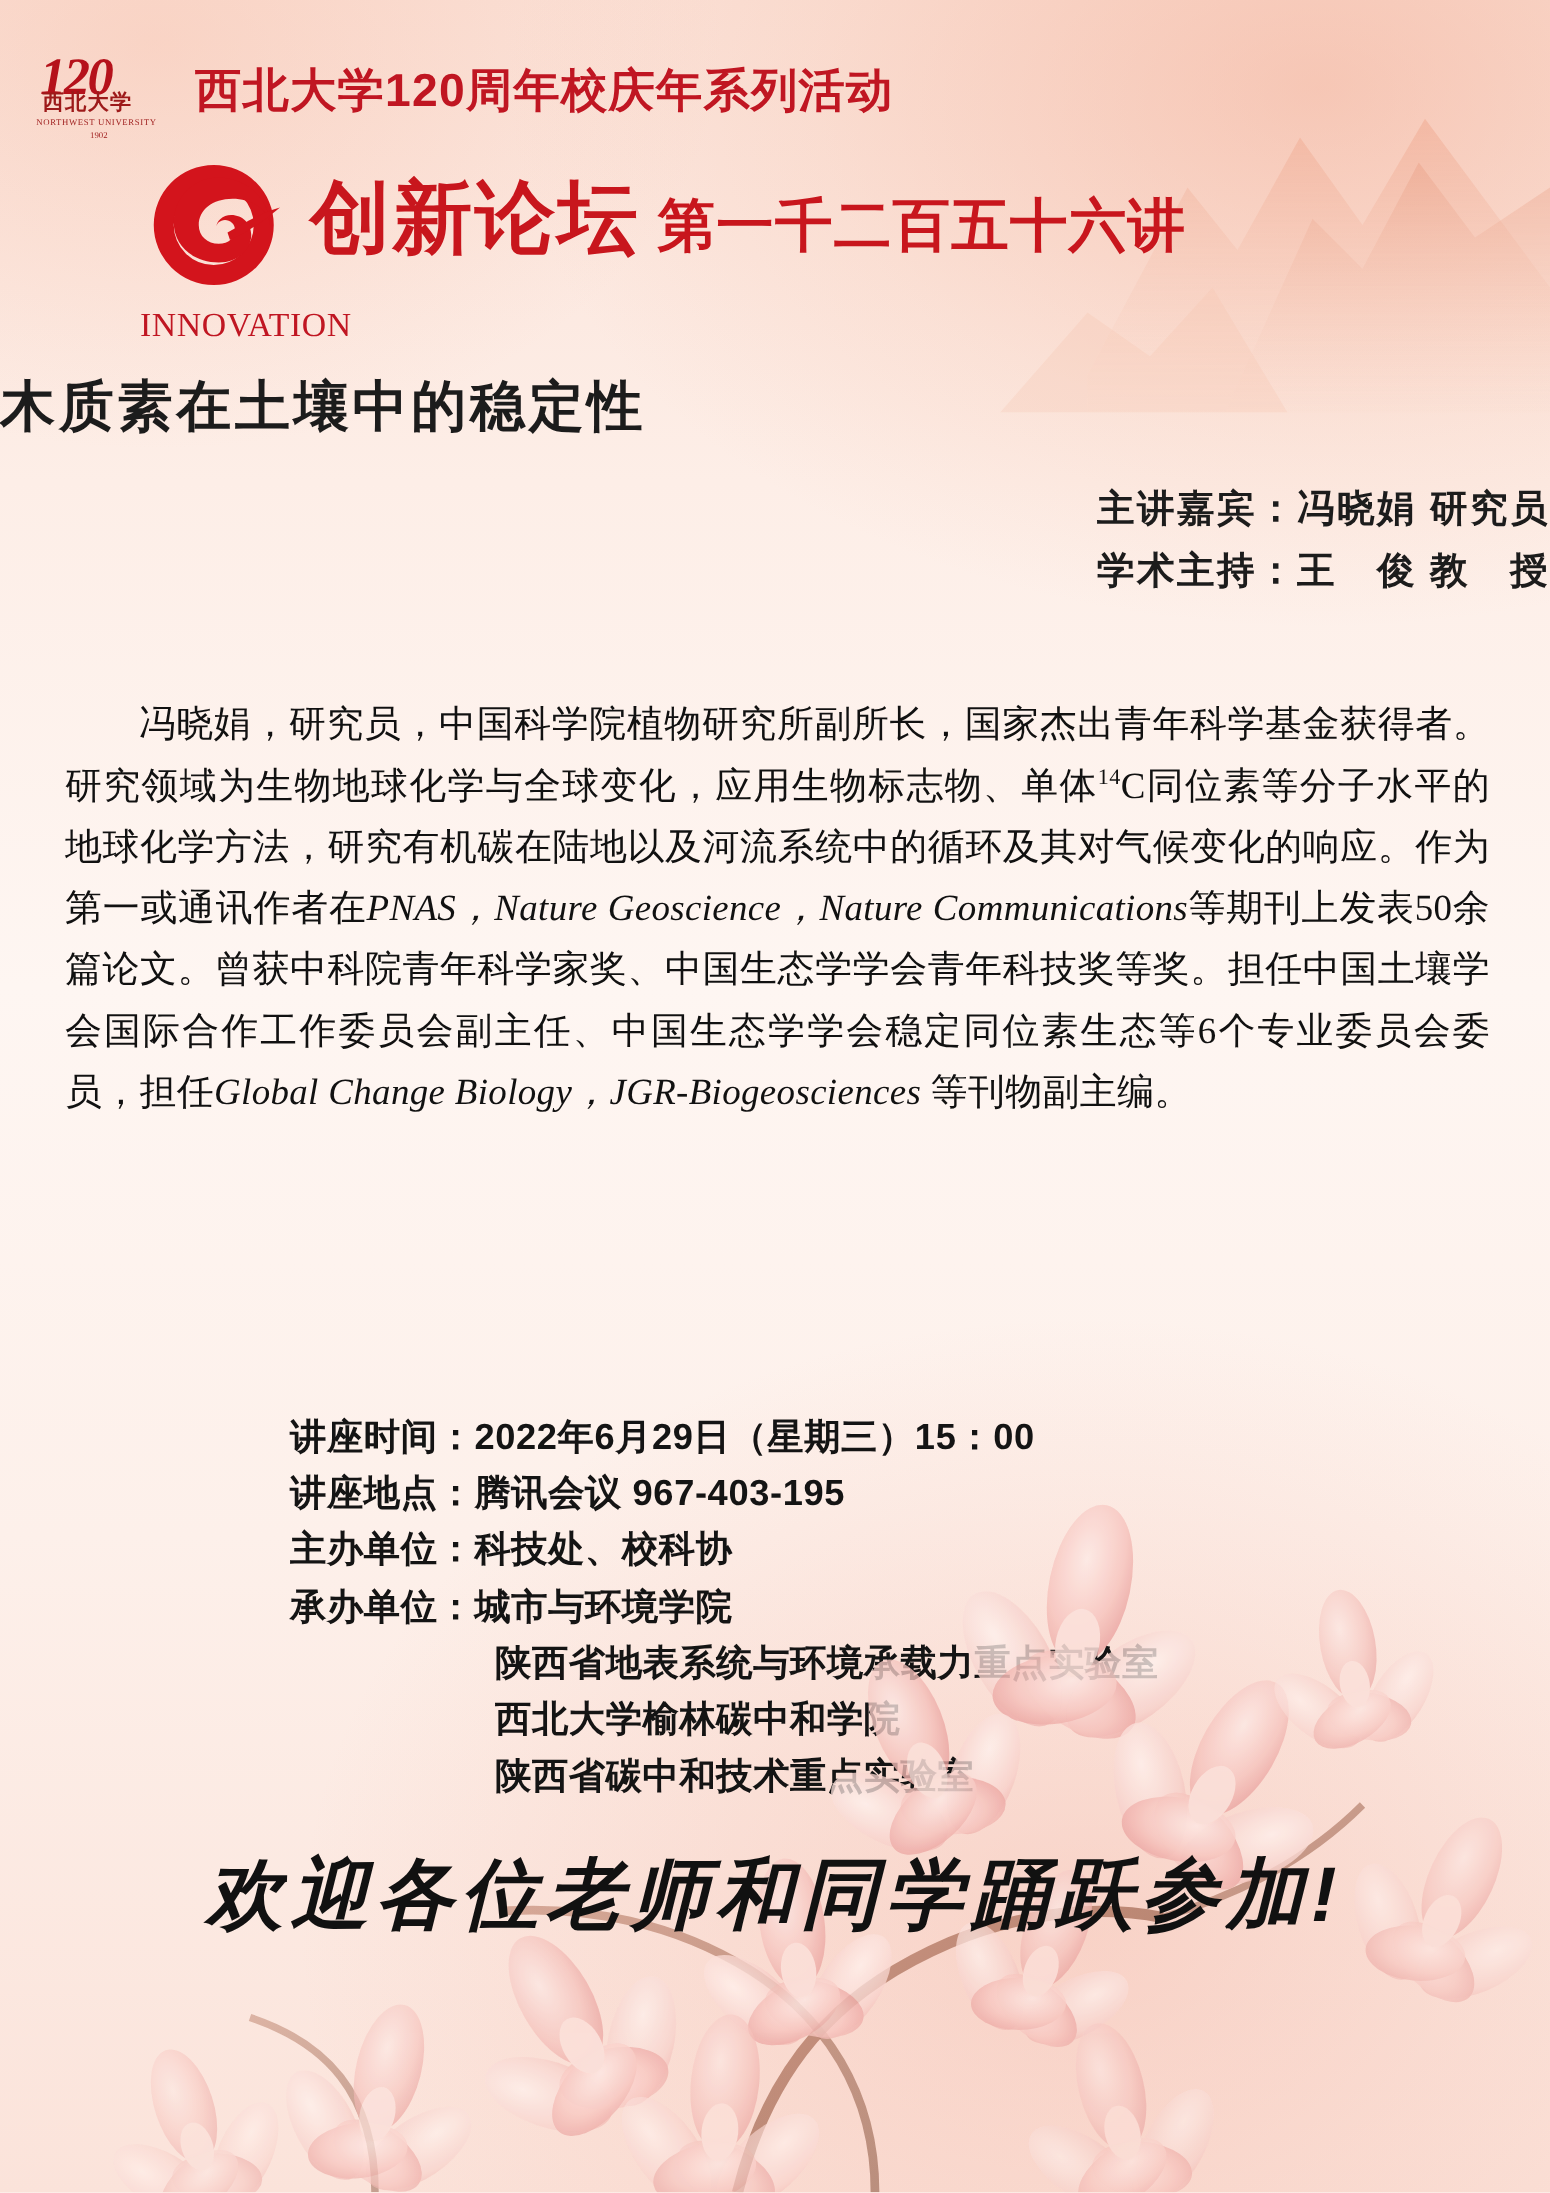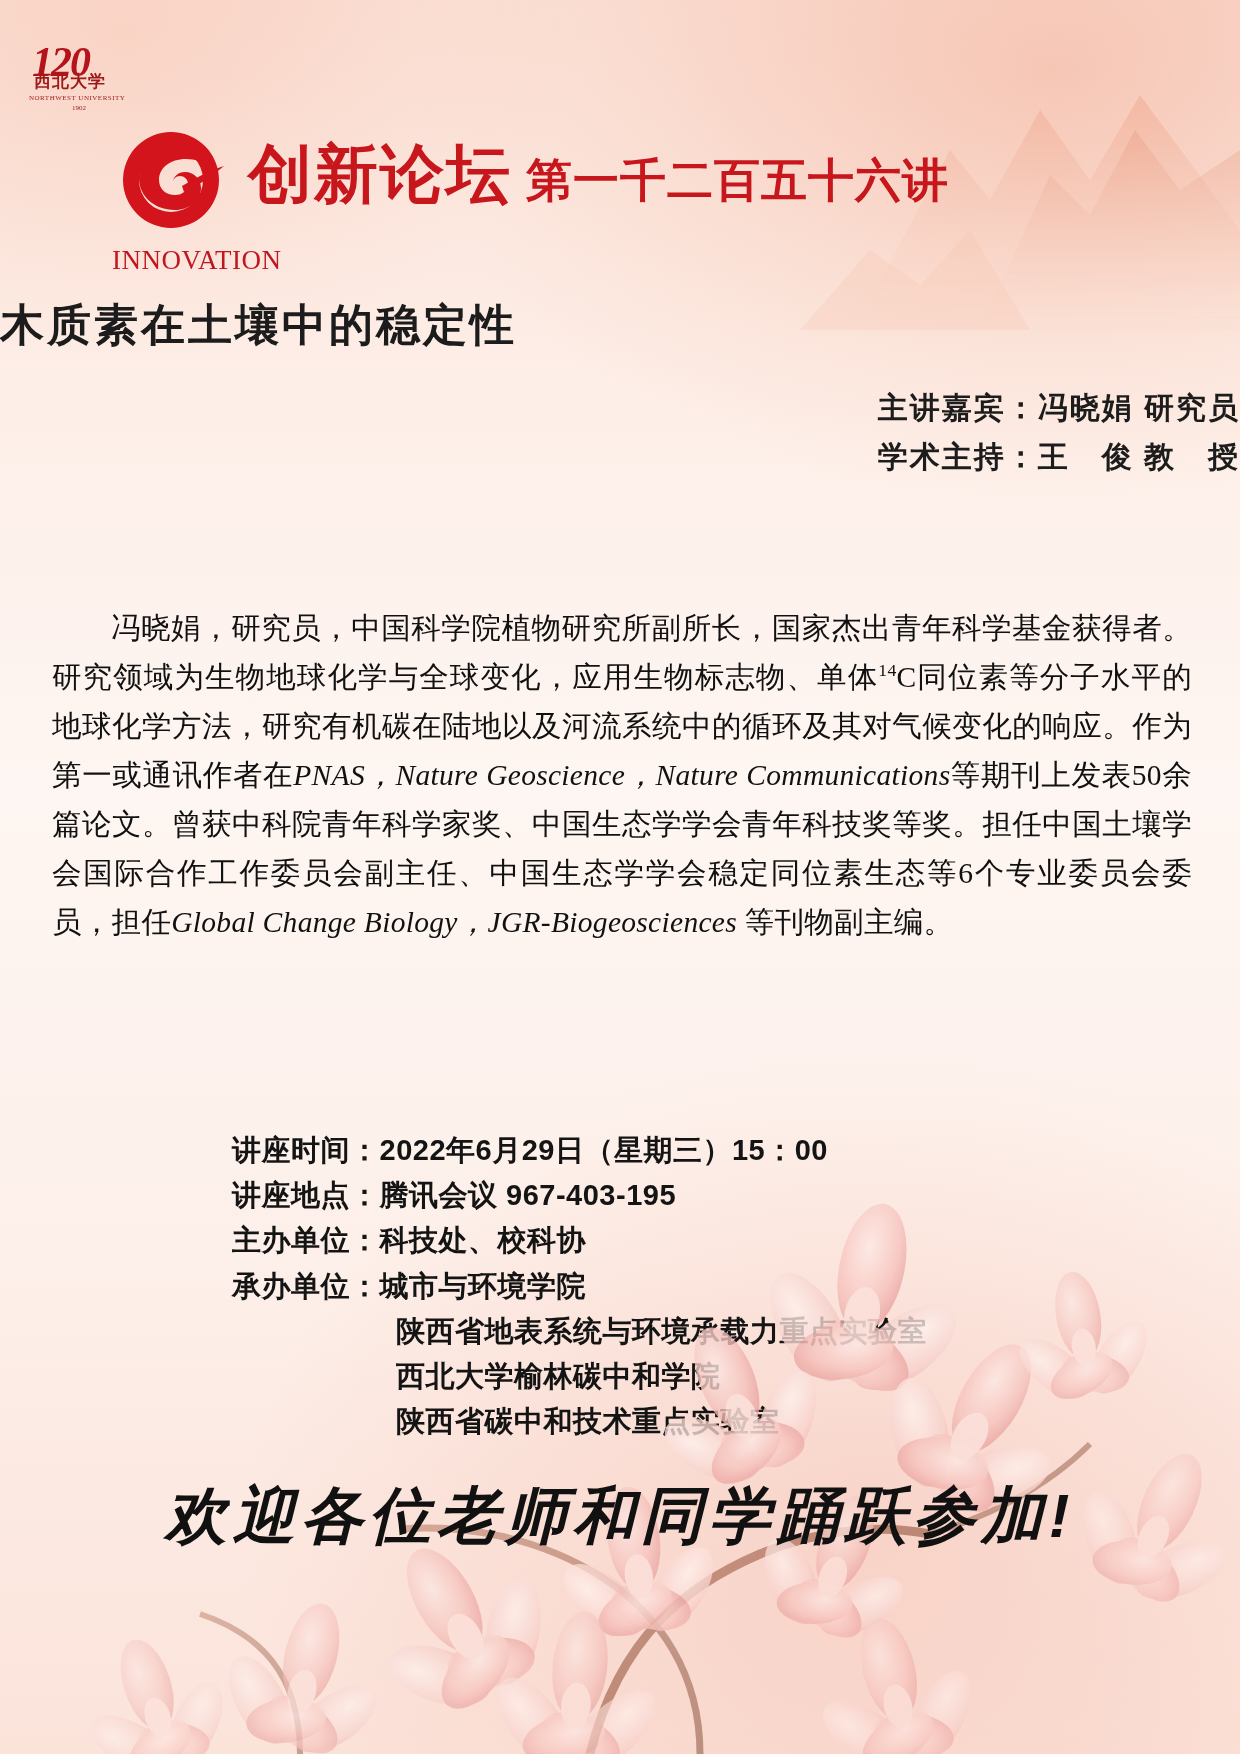--- a/index.html
+++ b/index.html
@@ -178,21 +178,20 @@
     top: 556px;
     left: 52px;
     width: 1140px;
     font-family: "Liberation Serif", serif;
     font-size: 29.5px;
     color: #111;
     line-height: 1.66;
     text-align: justify;
     text-indent: 2em;
     letter-spacing: 0.3px;
-    margin-top: 48px;
   }
   .bio .jr { font-style: italic; }
   .bio sup { font-size: 0.6em; vertical-align: super; }
 
   
   .info {
     position: absolute;
     top: 1128px;
     left: 232px;
     font-family: "Liberation Sans", sans-serif;
@@ -242,20 +241,21 @@
     <path d="M180,330 L250,250 L300,285 L350,230 L410,330 Z" fill="#f3b79e" opacity="0.35"></path>
   </svg>
 
   <div class="header-row">
     <div class="nwu-logo">
       <div class="num">120</div>
       <div class="cn">西北大学</div>
       <div class="en">NORTHWEST UNIVERSITY</div>
       <div class="yr">1902</div>
     </div>
+    <div class="anniv-title">西北大学120周年校庆年系列活动</div>
   </div>
 
   <div class="innovation-block">
     <div class="innov-mark">
       <svg width="118" height="110" viewBox="0 0 118 110">
         <path d="M59,6 A48,48 0 1,0 107,54 A48,48 0 0,0 59,6 Z M59,22 A32,32 0 1,1 27,54 A32,32 0 0,1 59,22 Z" fill="#d3141c"></path>
         <path d="M62,16 C86,16 104,34 104,55 C104,44 92,33 74,33 C58,33 47,42 47,54 C47,63 54,69 63,69 C71,69 76,64 76,58 C76,53 72,50 68,50 C64,50 61,53 61,56 C61,51 66,46 73,46 C82,46 89,53 89,62 C89,74 78,84 63,84 C42,84 27,70 27,52 C27,32 43,16 62,16 Z" fill="#d3141c"></path>
         <path d="M70,60 C84,52 98,44 112,40 C100,50 86,60 72,66 Z" fill="#d3141c"></path>
       </svg>
       <div class="innov-word">INNOVATION</div>

